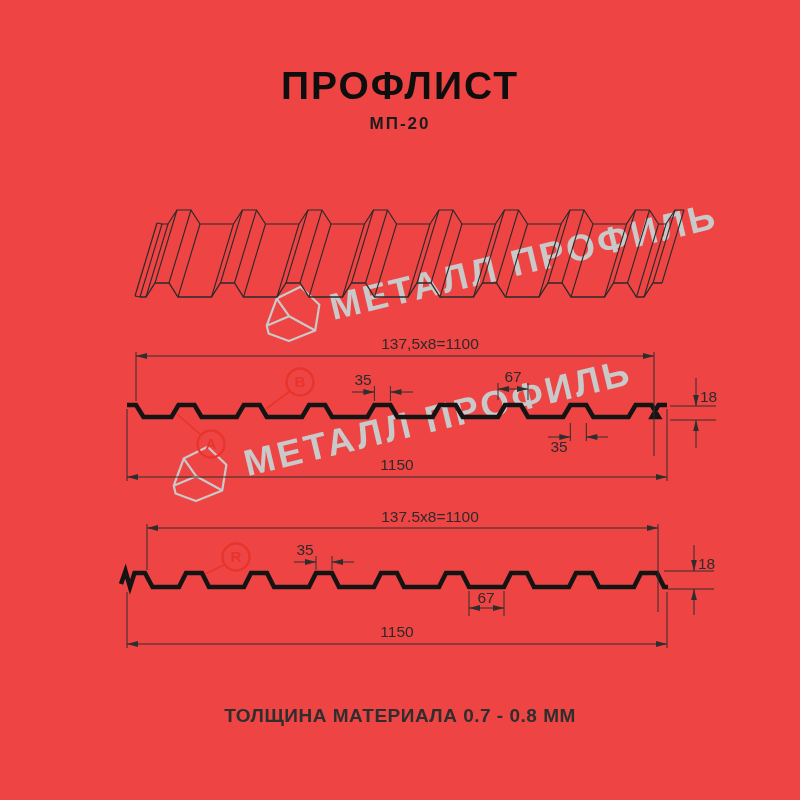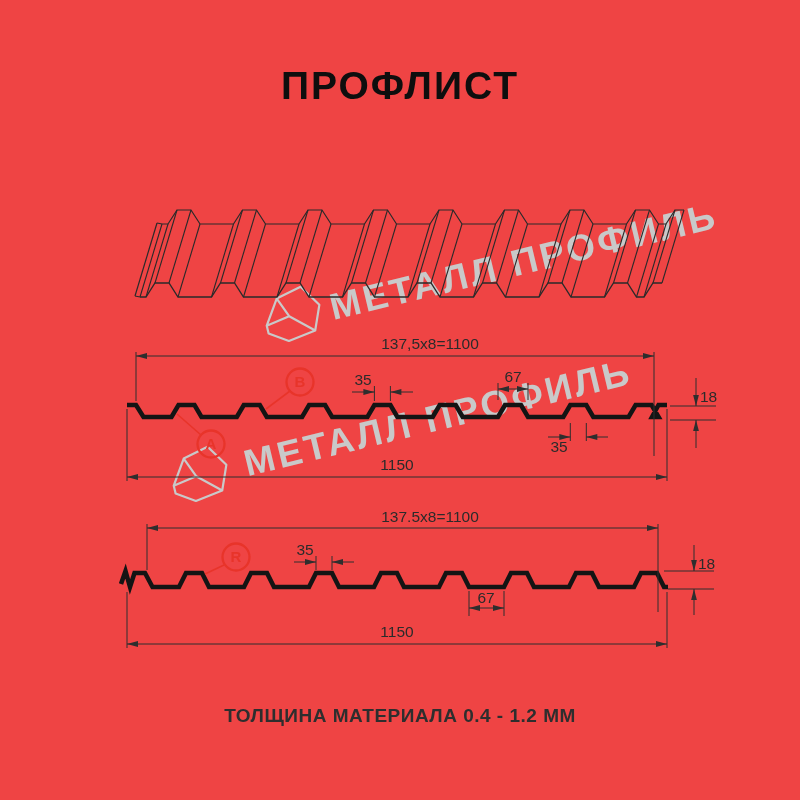--- a/index.html
+++ b/index.html
@@ -16,20 +16,21 @@
   .wm-logo{fill:none;stroke:#c9c9c9;stroke-width:2.2;stroke-linejoin:round;}
   .dimtxt{font-size:15.5px;fill:#2b2b2b;}
   .redtxt{font-size:15px;font-weight:bold;}
 </style>
 </head>
 <body>
 
 <div class="page">
 
   <div class="title">ПРОФЛИСТ</div>
+  <div class="subtitle">МП-20</div>
 
   <svg id="drawing" width="800" height="800" viewBox="0 0 800 800">
 
     <g transform="translate(268,348) rotate(-13.5)">
       <path class="wm-logo" d="M 4,-22 L 20,-46 L 46,-52 L 60,-30 L 50,-6 L 22,-2 L 4,-14 Z M 20,-46 L 28,-26 L 4,-22 M 28,-26 L 50,-6"></path>
       <text class="wm-text" x="70" y="-12">МЕТАЛЛ ПРОФИЛЬ</text>
     </g>
     <g transform="translate(175,508) rotate(-13.5)">
       <path class="wm-logo" d="M 4,-22 L 20,-46 L 46,-52 L 60,-30 L 50,-6 L 22,-2 L 4,-14 Z M 20,-46 L 28,-26 L 4,-22 M 28,-26 L 50,-6"></path>
       <text class="wm-text" x="78" y="-14">МЕТАЛЛ ПРОФИЛЬ</text>
@@ -165,14 +166,14 @@
     <text class="redtxt" x="300" y="387" text-anchor="middle" fill="#e8342a">B</text>
 
     <text class="dimtxt" x="430" y="522" text-anchor="middle">137.5x8=1100</text>
     <text class="dimtxt" x="305" y="555" text-anchor="middle">35</text>
     <text class="dimtxt" x="486" y="603" text-anchor="middle">67</text>
     <text class="dimtxt" x="698" y="569" text-anchor="start">18</text>
     <text class="dimtxt" x="397" y="637" text-anchor="middle">1150</text>
     <text class="redtxt" x="236" y="562" text-anchor="middle" fill="#e8342a">R</text>
   </svg>
 
-  <div class="footer">ТОЛЩИНА МАТЕРИАЛА 0.4 - 1.2 ММ</div>
+  <div class="footer">ТОЛЩИНА МАТЕРИАЛА 0.7 - 0.8 ММ</div>
 </div>
 
 </body></html>

